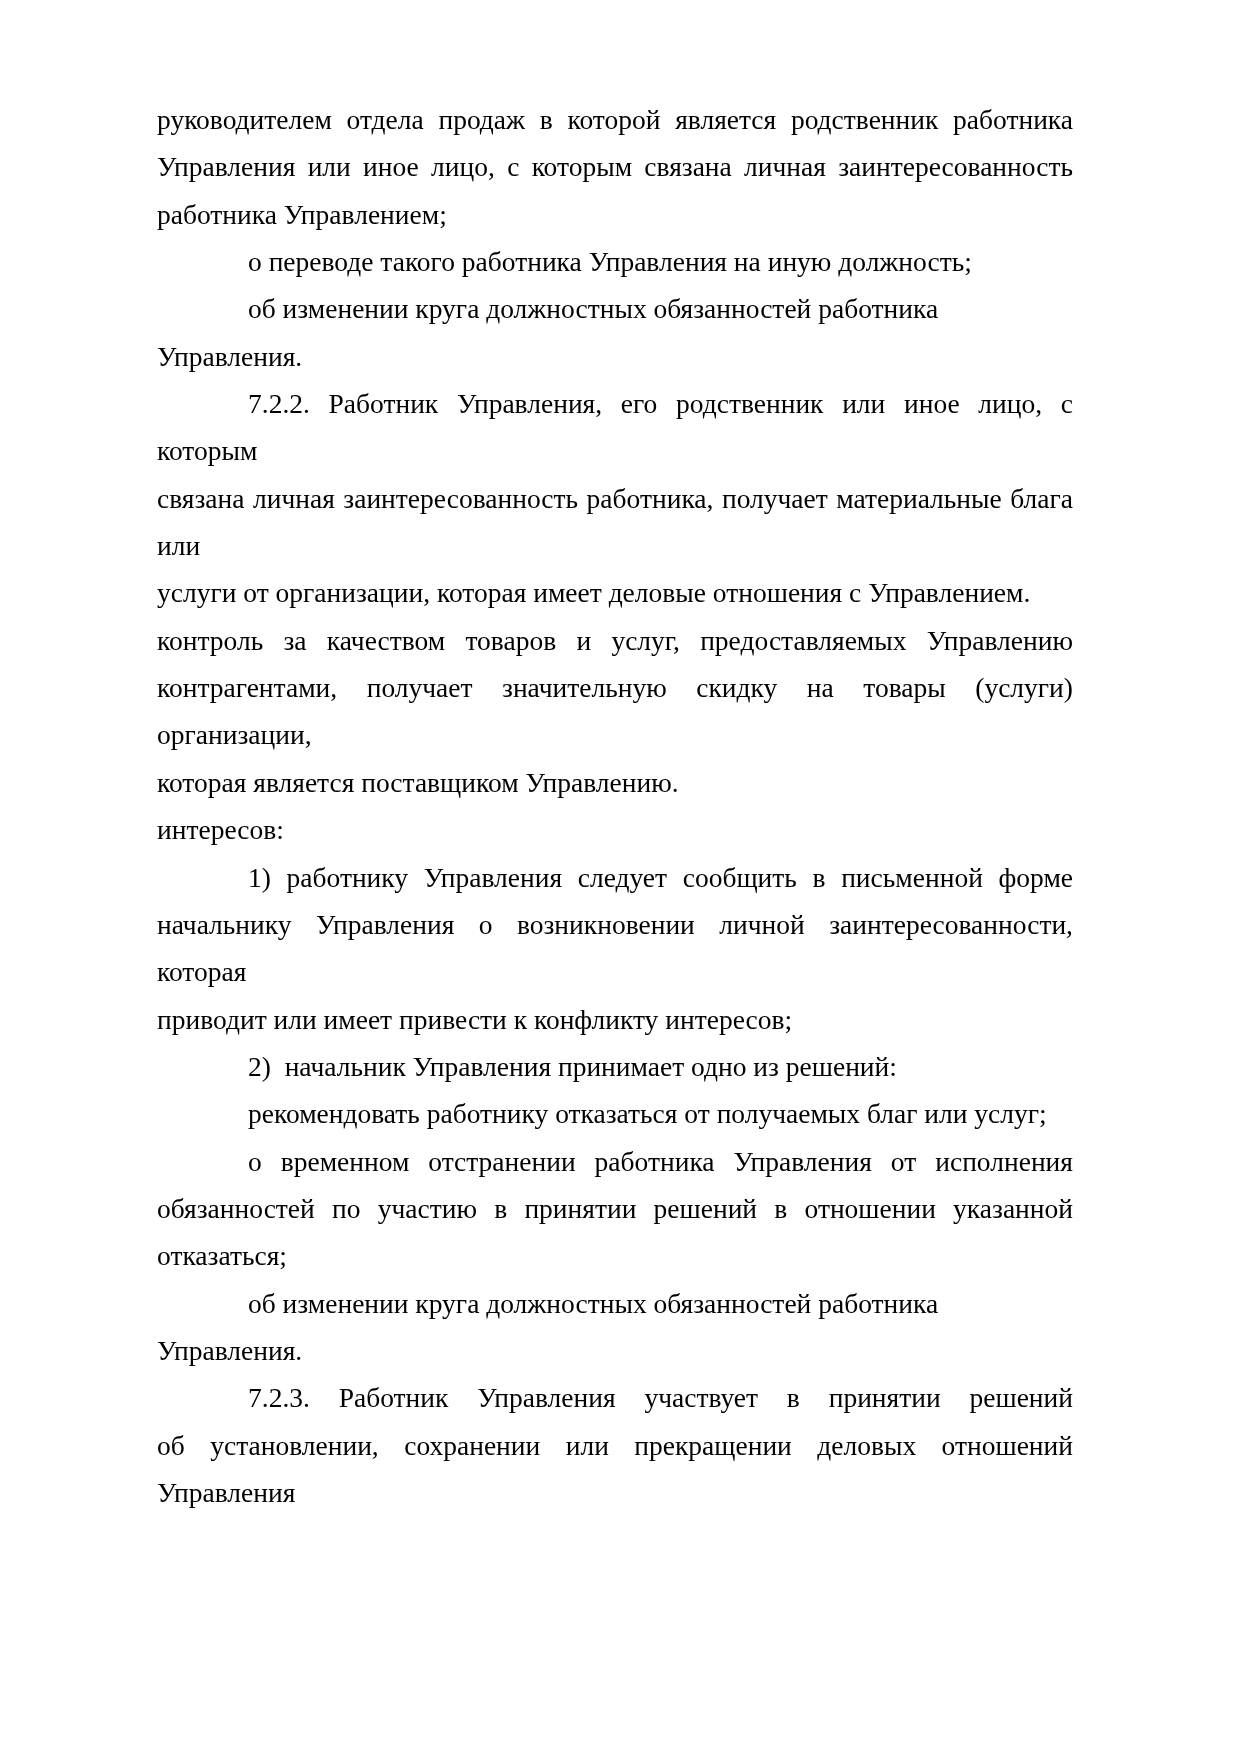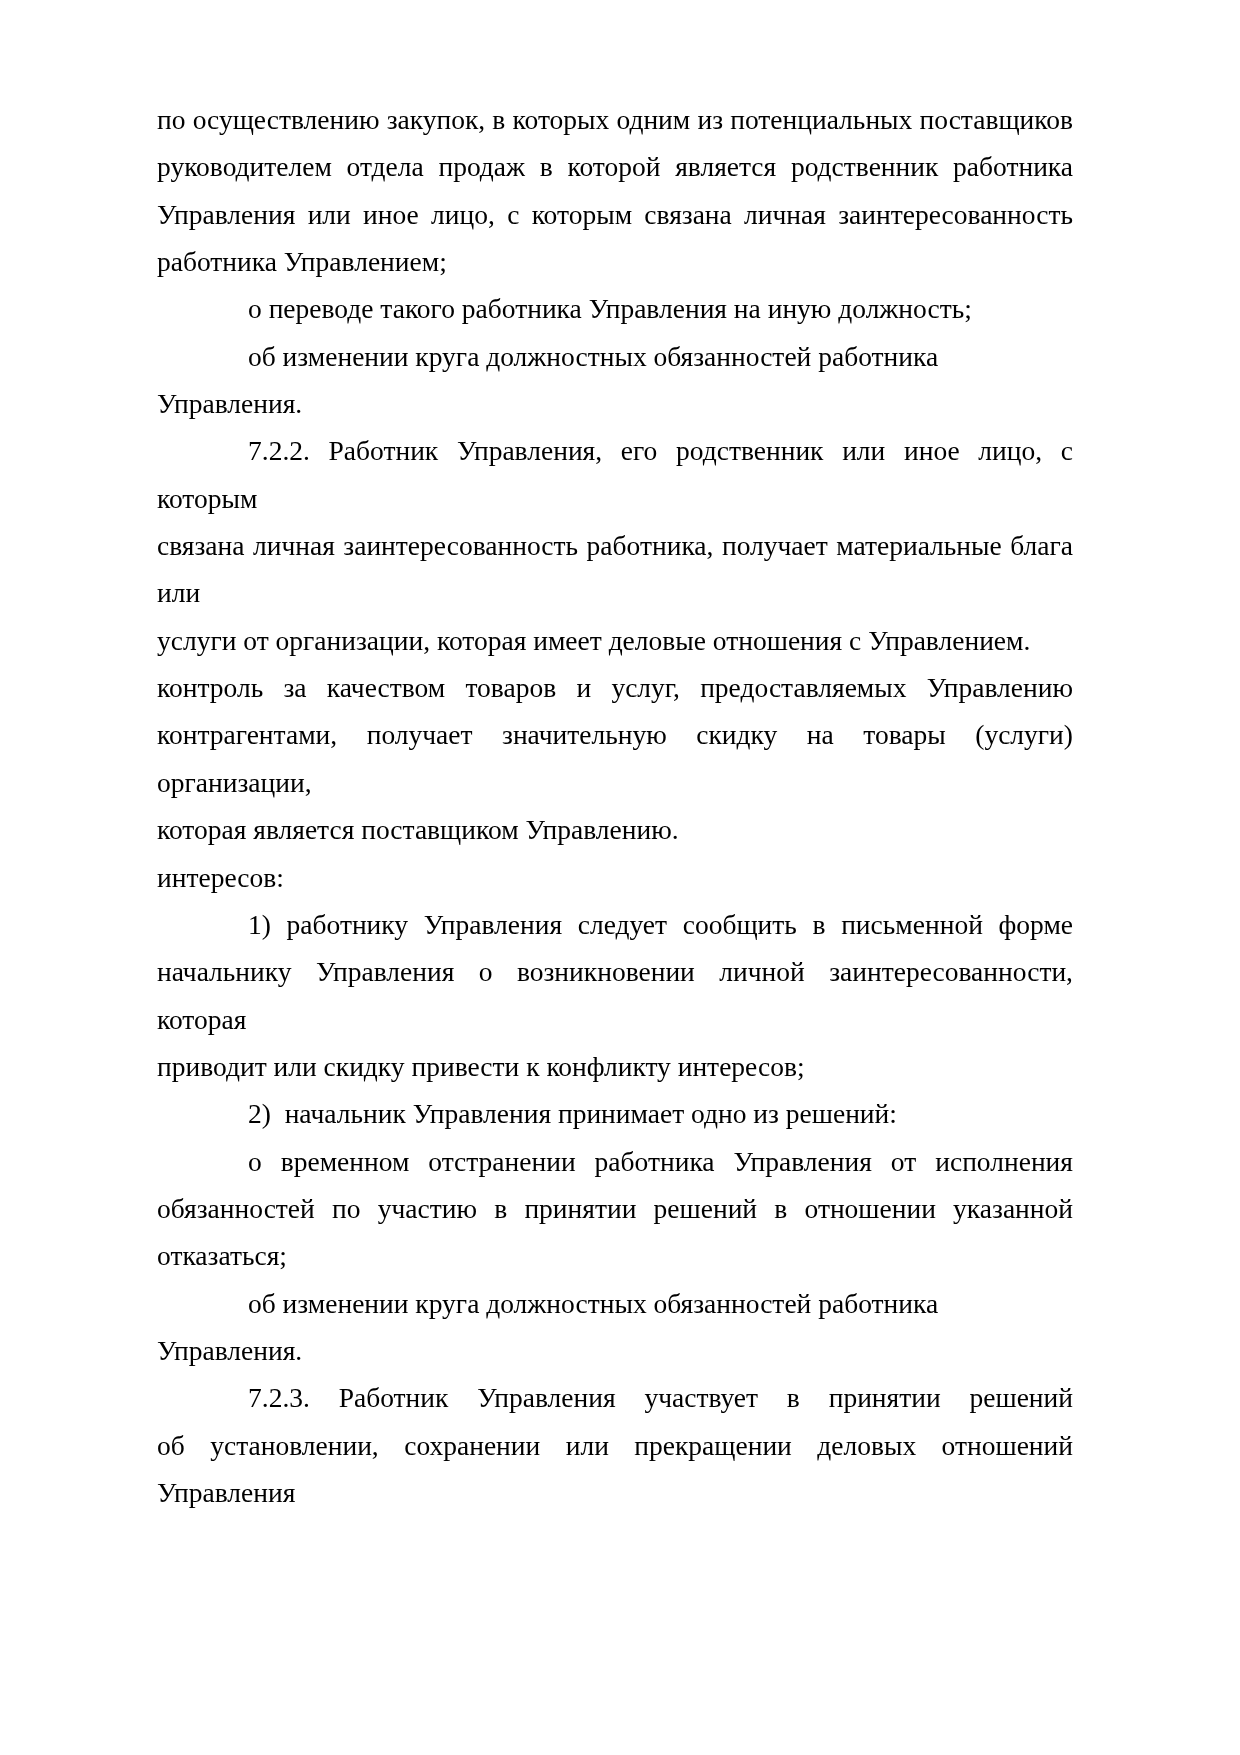--- a/index.html
+++ b/index.html
@@ -40,37 +40,37 @@
   .u {
     text-decoration: underline;
     text-underline-offset: 4px;
   }
 </style>
 </head>
 <body>
 
 <div class="page">
   <div class="text-block" id="text-block">
-      <div class="line justify"><span>по осуществлению закупок, в которых одним из потенциальных поставщиков</span></div>
       <div class="line justify"><span>руководителем отдела продаж в которой является родственник работника</span></div>
       <div class="line justify"><span>Управления или иное лицо, с которым связана личная заинтересованность</span></div>
       <div class="line"><span>работника Управлением;</span></div>
       <div class="line indent"><span>о переводе такого работника Управления на иную должность;</span></div>
       <div class="line indent"><span>об изменении круга должностных обязанностей работника Управления.</span></div>
       <div class="line indent justify"><span>7.2.2. Работник Управления, его родственник или иное лицо, с которым</span></div>
       <div class="line justify"><span>связана личная заинтересованность работника, получает материальные блага или</span></div>
       <div class="line"><span>услуги от организации, которая имеет деловые отношения с Управлением.</span></div>
       <div class="line justify"><span>контроль за качеством товаров и услуг, предоставляемых Управлению</span></div>
       <div class="line justify"><span>контрагентами, получает значительную скидку на товары (услуги) организации,</span></div>
       <div class="line"><span>которая является поставщиком Управлению.</span></div>
       <div class="line"><span>интересов:</span></div>
       <div class="line indent justify"><span>1) работнику Управления следует сообщить в письменной форме</span></div>
       <div class="line justify"><span>начальнику Управления о возникновении личной заинтересованности, которая</span></div>
-      <div class="line"><span>приводит или скидку привести к конфликту интересов;</span></div>
+      <div class="line"><span>приводит или имеет привести к конфликту интересов;</span></div>
       <div class="line indent"><span>2)&nbsp; начальник Управления принимает одно из решений:</span></div>
+      <div class="line indent"><span>рекомендовать работнику отказаться от получаемых благ или услуг;</span></div>
       <div class="line indent justify"><span>о временном отстранении работника Управления от исполнения</span></div>
       <div class="line justify"><span>обязанностей по участию в принятии решений в отношении указанной</span></div>
       <div class="line"><span>отказаться;</span></div>
       <div class="line indent"><span>об изменении круга должностных обязанностей работника Управления.</span></div>
       <div class="line indent justify"><span>7.2.3.&nbsp;Работник Управления участвует в принятии решений</span></div>
       <div class="line justify"><span>об установлении, сохранении или прекращении деловых отношений Управления</span></div>
       <div class="line"></div>
     </div>
 </div>
 

